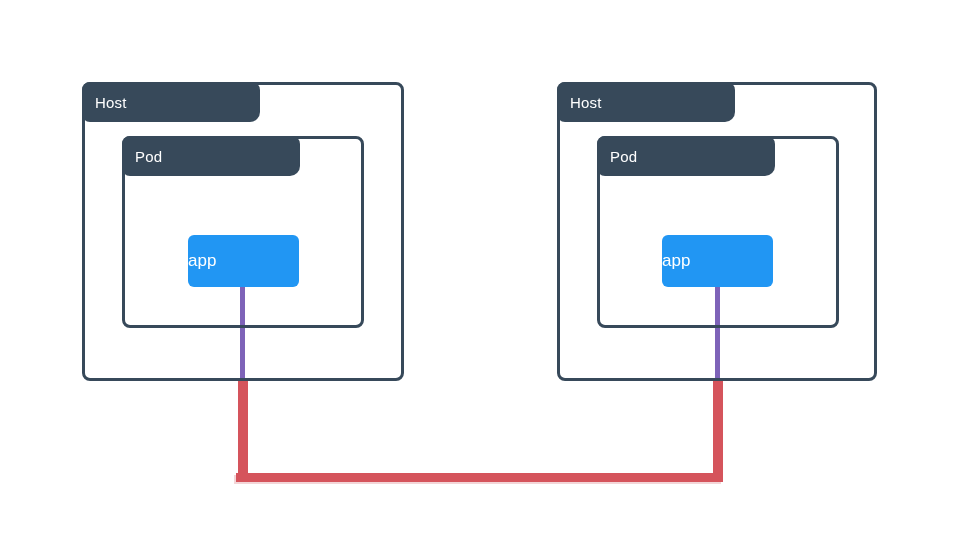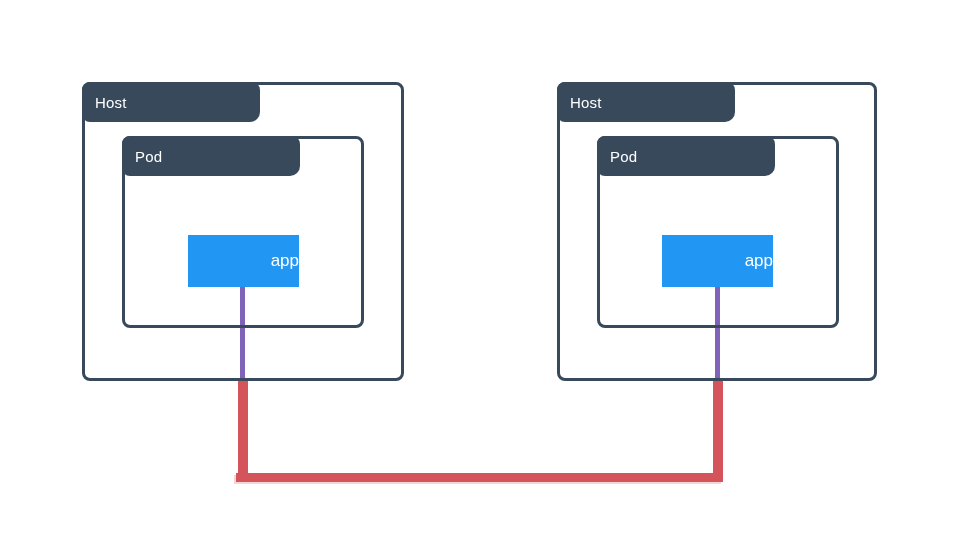--- a/index.html
+++ b/index.html
@@ -36,24 +36,24 @@
     font-size: 15px;
     letter-spacing: 0.2px;
     z-index: 3;
   }
   .app-node {
     position: absolute;
     width: 111px;
     height: 52px;
     background: var(--app-fill, #2196f3);
     color: var(--app-text, #ffffff);
-    border-radius: 0;
+    border-radius: 6px;
     display: flex;
     align-items: center;
-    justify-content: flex-end;
+    justify-content: flex-start;
     font-size: 17px;
     z-index: 4;
   }
   .app-link {
     position: absolute;
     width: 5px;
     background: var(--app-link, #7e63b8);
     z-index: 1;
   }
   .net-link {

